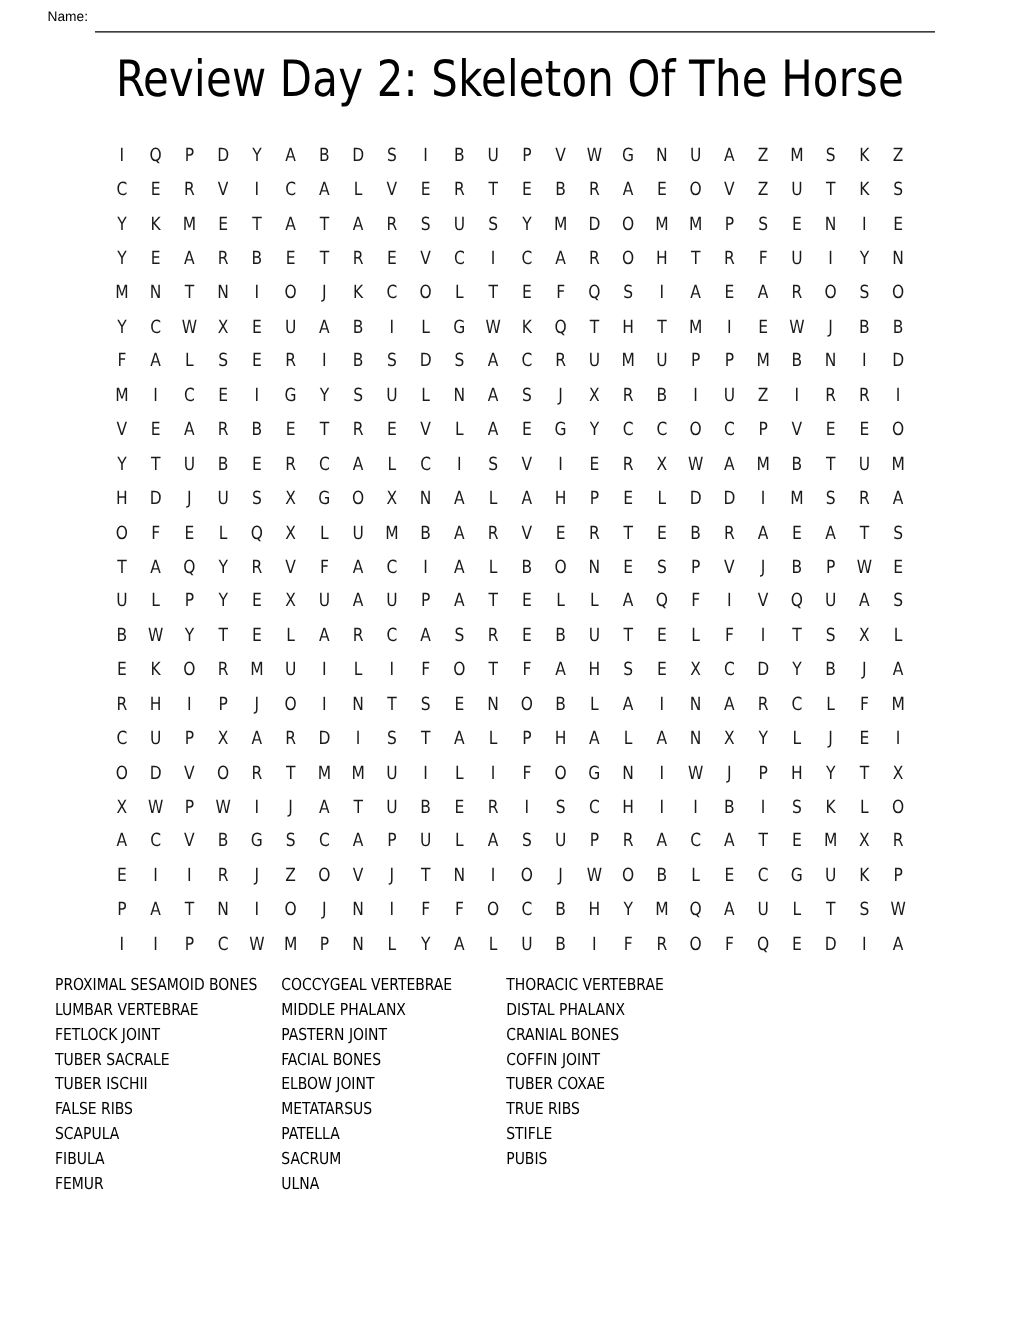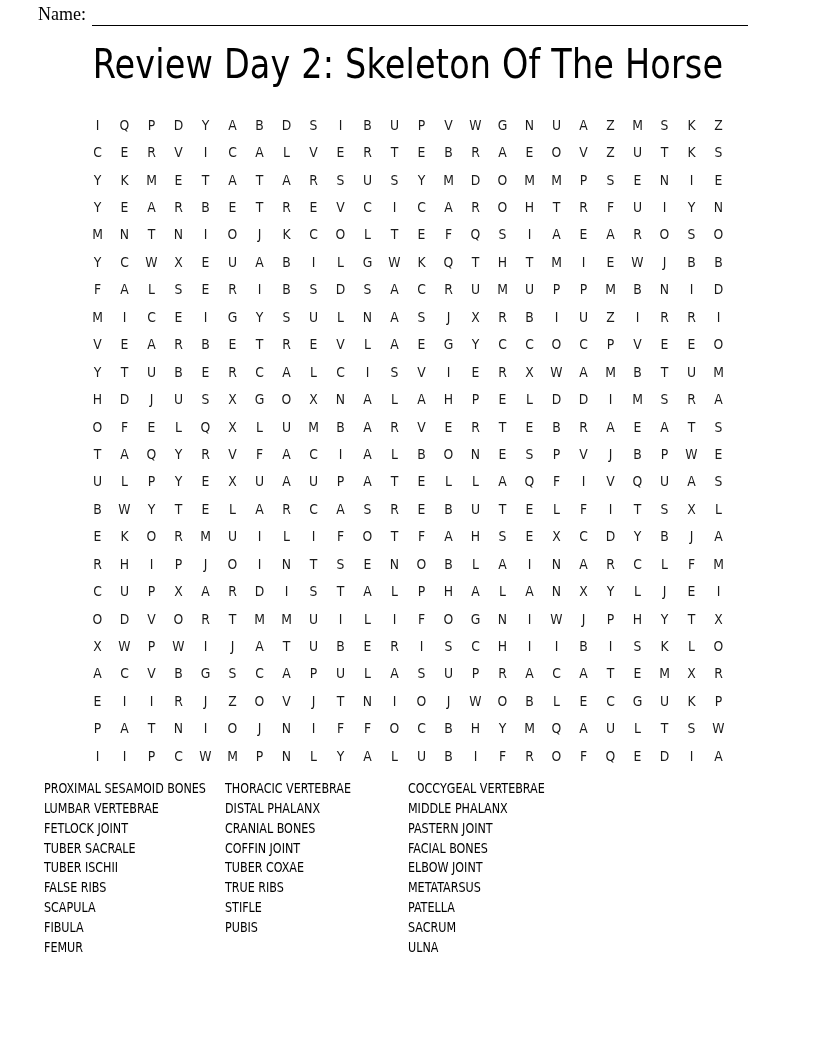--- a/index.html
+++ b/index.html
@@ -20,22 +20,22 @@
   .name-row {
     position: absolute;
     left: 38px;
     top: 0px;
     width: 710px;
     height: 26px;
     display: flex;
     align-items: flex-end;
   }
   .name-label {
-    font-family: Liberation Serif, serif;
-    font-size: 18px;
+    font-family: Liberation Sans, sans-serif;
+    font-size: 11px;
     line-height: 19px;
     white-space: nowrap;
     padding-bottom: 2px;
     margin-top: 10px;
   }
   .name-blank {
     flex: 1 1 auto;
     margin-left: 6px;
     border-bottom: 1.6px solid #000;
     height: 17px;
@@ -750,34 +750,34 @@
       <div class="word-item">PROXIMAL SESAMOID BONES</div>
       <div class="word-item">LUMBAR VERTEBRAE</div>
       <div class="word-item">FETLOCK JOINT</div>
       <div class="word-item">TUBER SACRALE</div>
       <div class="word-item">TUBER ISCHII</div>
       <div class="word-item">FALSE RIBS</div>
       <div class="word-item">SCAPULA</div>
       <div class="word-item">FIBULA</div>
       <div class="word-item">FEMUR</div>
     </div>
-    <div class="word-col c3">
-      <div class="word-item">THORACIC VERTEBRAE</div>
-      <div class="word-item">DISTAL PHALANX</div>
-      <div class="word-item">CRANIAL BONES</div>
-      <div class="word-item">COFFIN JOINT</div>
-      <div class="word-item">TUBER COXAE</div>
-      <div class="word-item">TRUE RIBS</div>
-      <div class="word-item">STIFLE</div>
-      <div class="word-item">PUBIS</div>
-    </div>
     <div class="word-col c2">
       <div class="word-item">COCCYGEAL VERTEBRAE</div>
       <div class="word-item">MIDDLE PHALANX</div>
       <div class="word-item">PASTERN JOINT</div>
       <div class="word-item">FACIAL BONES</div>
       <div class="word-item">ELBOW JOINT</div>
       <div class="word-item">METATARSUS</div>
       <div class="word-item">PATELLA</div>
       <div class="word-item">SACRUM</div>
       <div class="word-item">ULNA</div>
     </div>
+    <div class="word-col c3">
+      <div class="word-item">THORACIC VERTEBRAE</div>
+      <div class="word-item">DISTAL PHALANX</div>
+      <div class="word-item">CRANIAL BONES</div>
+      <div class="word-item">COFFIN JOINT</div>
+      <div class="word-item">TUBER COXAE</div>
+      <div class="word-item">TRUE RIBS</div>
+      <div class="word-item">STIFLE</div>
+      <div class="word-item">PUBIS</div>
+    </div>
   </div>
 
 </body></html>

